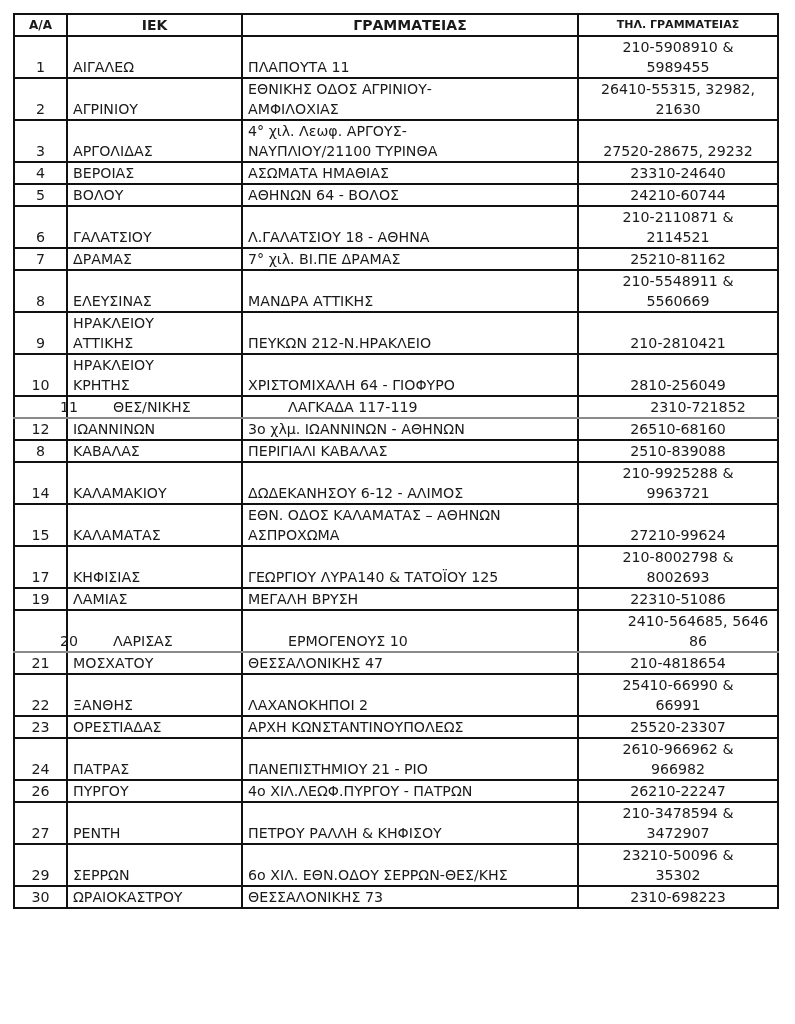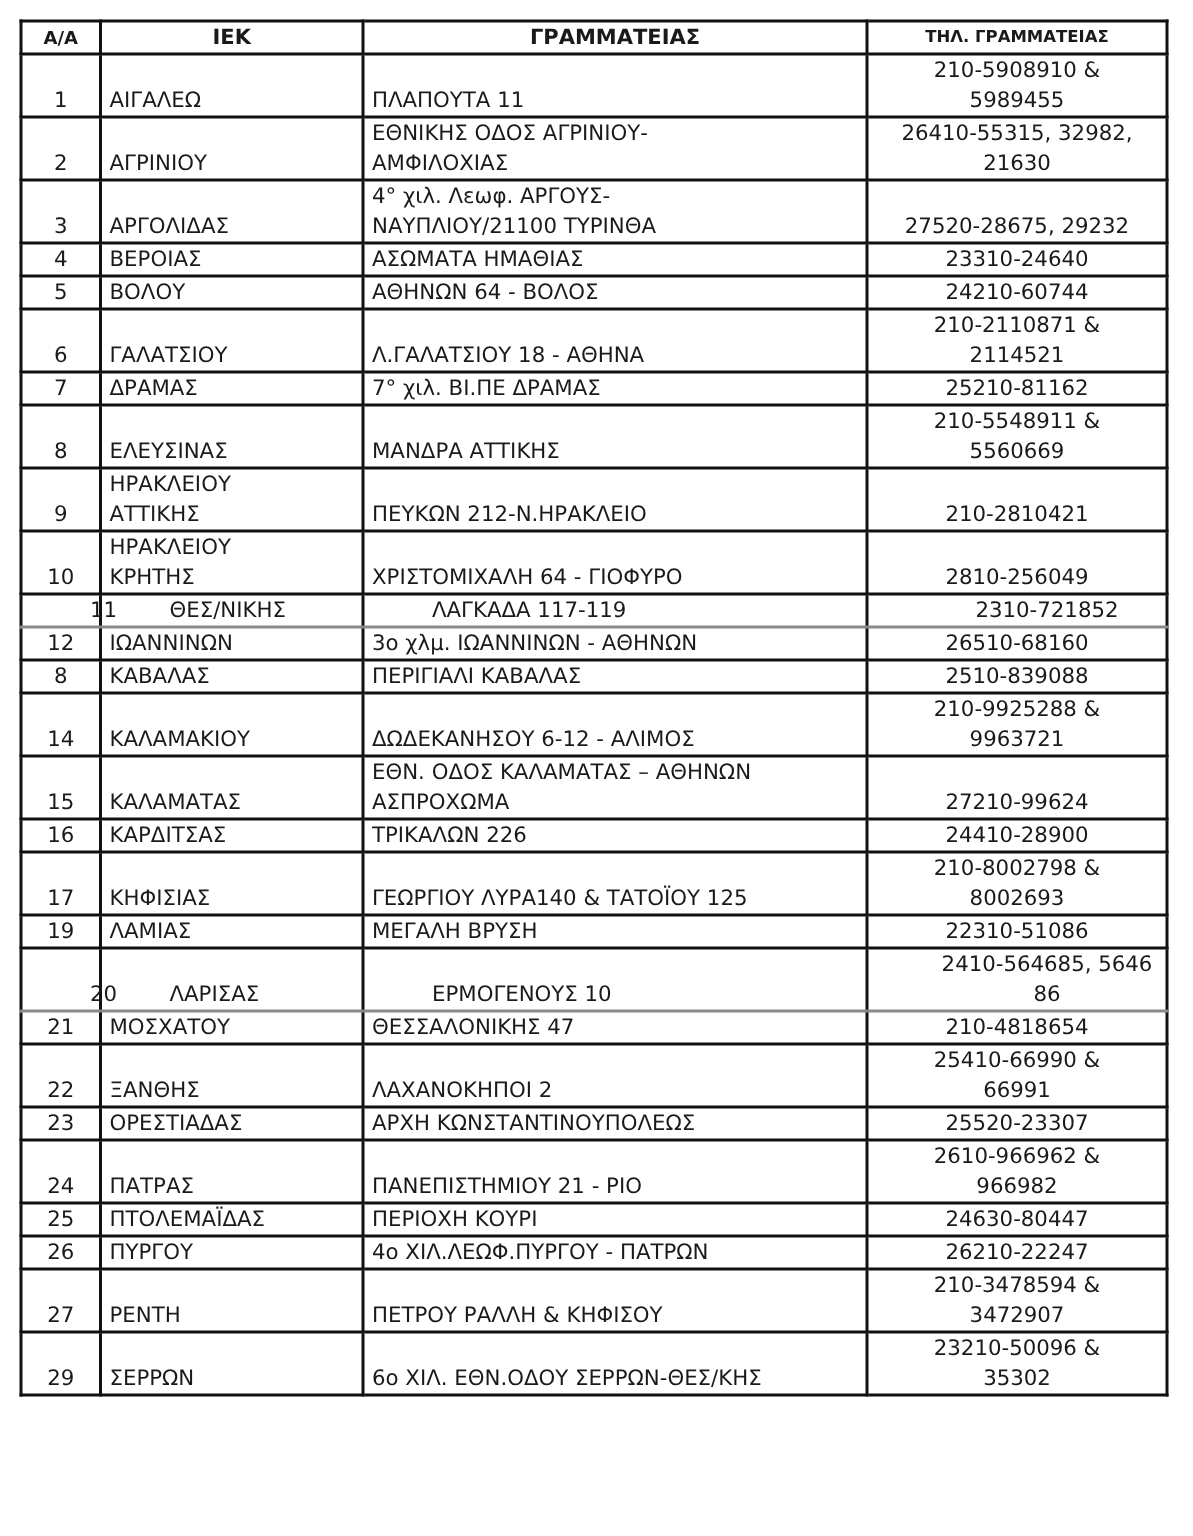--- a/index.html
+++ b/index.html
@@ -133,26 +133,20 @@
       <td class="tel">210-9925288  &amp;
 9963721</td>
     </tr>
     <tr class="h2">
       <td class="num">15</td>
       <td class="iek">ΚΑΛΑΜΑΤΑΣ</td>
       <td class="addr">ΕΘΝ. ΟΔΟΣ ΚΑΛΑΜΑΤΑΣ – ΑΘΗΝΩΝ
 ΑΣΠΡΟΧΩΜΑ</td>
       <td class="tel">27210-99624</td>
     </tr>
-    <tr class="h1">
-      <td class="num">16</td>
-      <td class="iek">ΚΑΡΔΙΤΣΑΣ</td>
-      <td class="addr">ΤΡΙΚΑΛΩΝ 226</td>
-      <td class="tel">24410-28900</td>
-    </tr>
     <tr class="h2">
       <td class="num">17</td>
       <td class="iek">ΚΗΦΙΣΙΑΣ</td>
       <td class="addr">ΓΕΩΡΓΙΟΥ ΛΥΡΑ140 &amp; ΤΑΤΟΪΟΥ 125</td>
       <td class="tel">210-8002798 &amp;
 8002693</td>
     </tr>
     <tr class="h1">
       <td class="num">19</td>
       <td class="iek">ΛΑΜΙΑΣ</td>
@@ -186,39 +180,39 @@
       <td class="tel">25520-23307</td>
     </tr>
     <tr class="h2">
       <td class="num">24</td>
       <td class="iek">ΠΑΤΡΑΣ</td>
       <td class="addr">ΠΑΝΕΠΙΣΤΗΜΙΟΥ 21 - ΡΙΟ</td>
       <td class="tel">2610-966962 &amp;
 966982</td>
     </tr>
     <tr class="h1">
-      <td class="num">25</td>
-      <td class="iek">ΠΤΟΛΕΜΑΪΔΑΣ</td>
-      <td class="addr">ΠΕΡΙΟΧΗ ΚΟΥΡΙ</td>
-      <td class="tel">24630-80447</td>
-    </tr>
-    <tr class="h1">
       <td class="num">26</td>
       <td class="iek">ΠΥΡΓΟΥ</td>
       <td class="addr">4ο ΧΙΛ.ΛΕΩΦ.ΠΥΡΓΟΥ - ΠΑΤΡΩΝ</td>
       <td class="tel">26210-22247</td>
     </tr>
     <tr class="h2">
       <td class="num">27</td>
       <td class="iek">ΡΕΝΤΗ</td>
       <td class="addr">ΠΕΤΡΟΥ ΡΑΛΛΗ &amp; ΚΗΦΙΣΟΥ</td>
       <td class="tel">210-3478594 &amp;
 3472907</td>
     </tr>
     <tr class="h2">
       <td class="num">29</td>
       <td class="iek">ΣΕΡΡΩΝ</td>
       <td class="addr">6ο ΧΙΛ. ΕΘΝ.ΟΔΟΥ ΣΕΡΡΩΝ-ΘΕΣ/ΚΗΣ</td>
       <td class="tel">23210-50096 &amp;
 35302</td>
     </tr>
+    <tr class="h1">
+      <td class="num">30</td>
+      <td class="iek">ΩΡΑΙΟΚΑΣΤΡΟΥ</td>
+      <td class="addr">ΘΕΣΣΑΛΟΝΙΚΗΣ 73</td>
+      <td class="tel">2310-698223</td>
+    </tr>
   </tbody>
 </table>
 
 </body></html>

